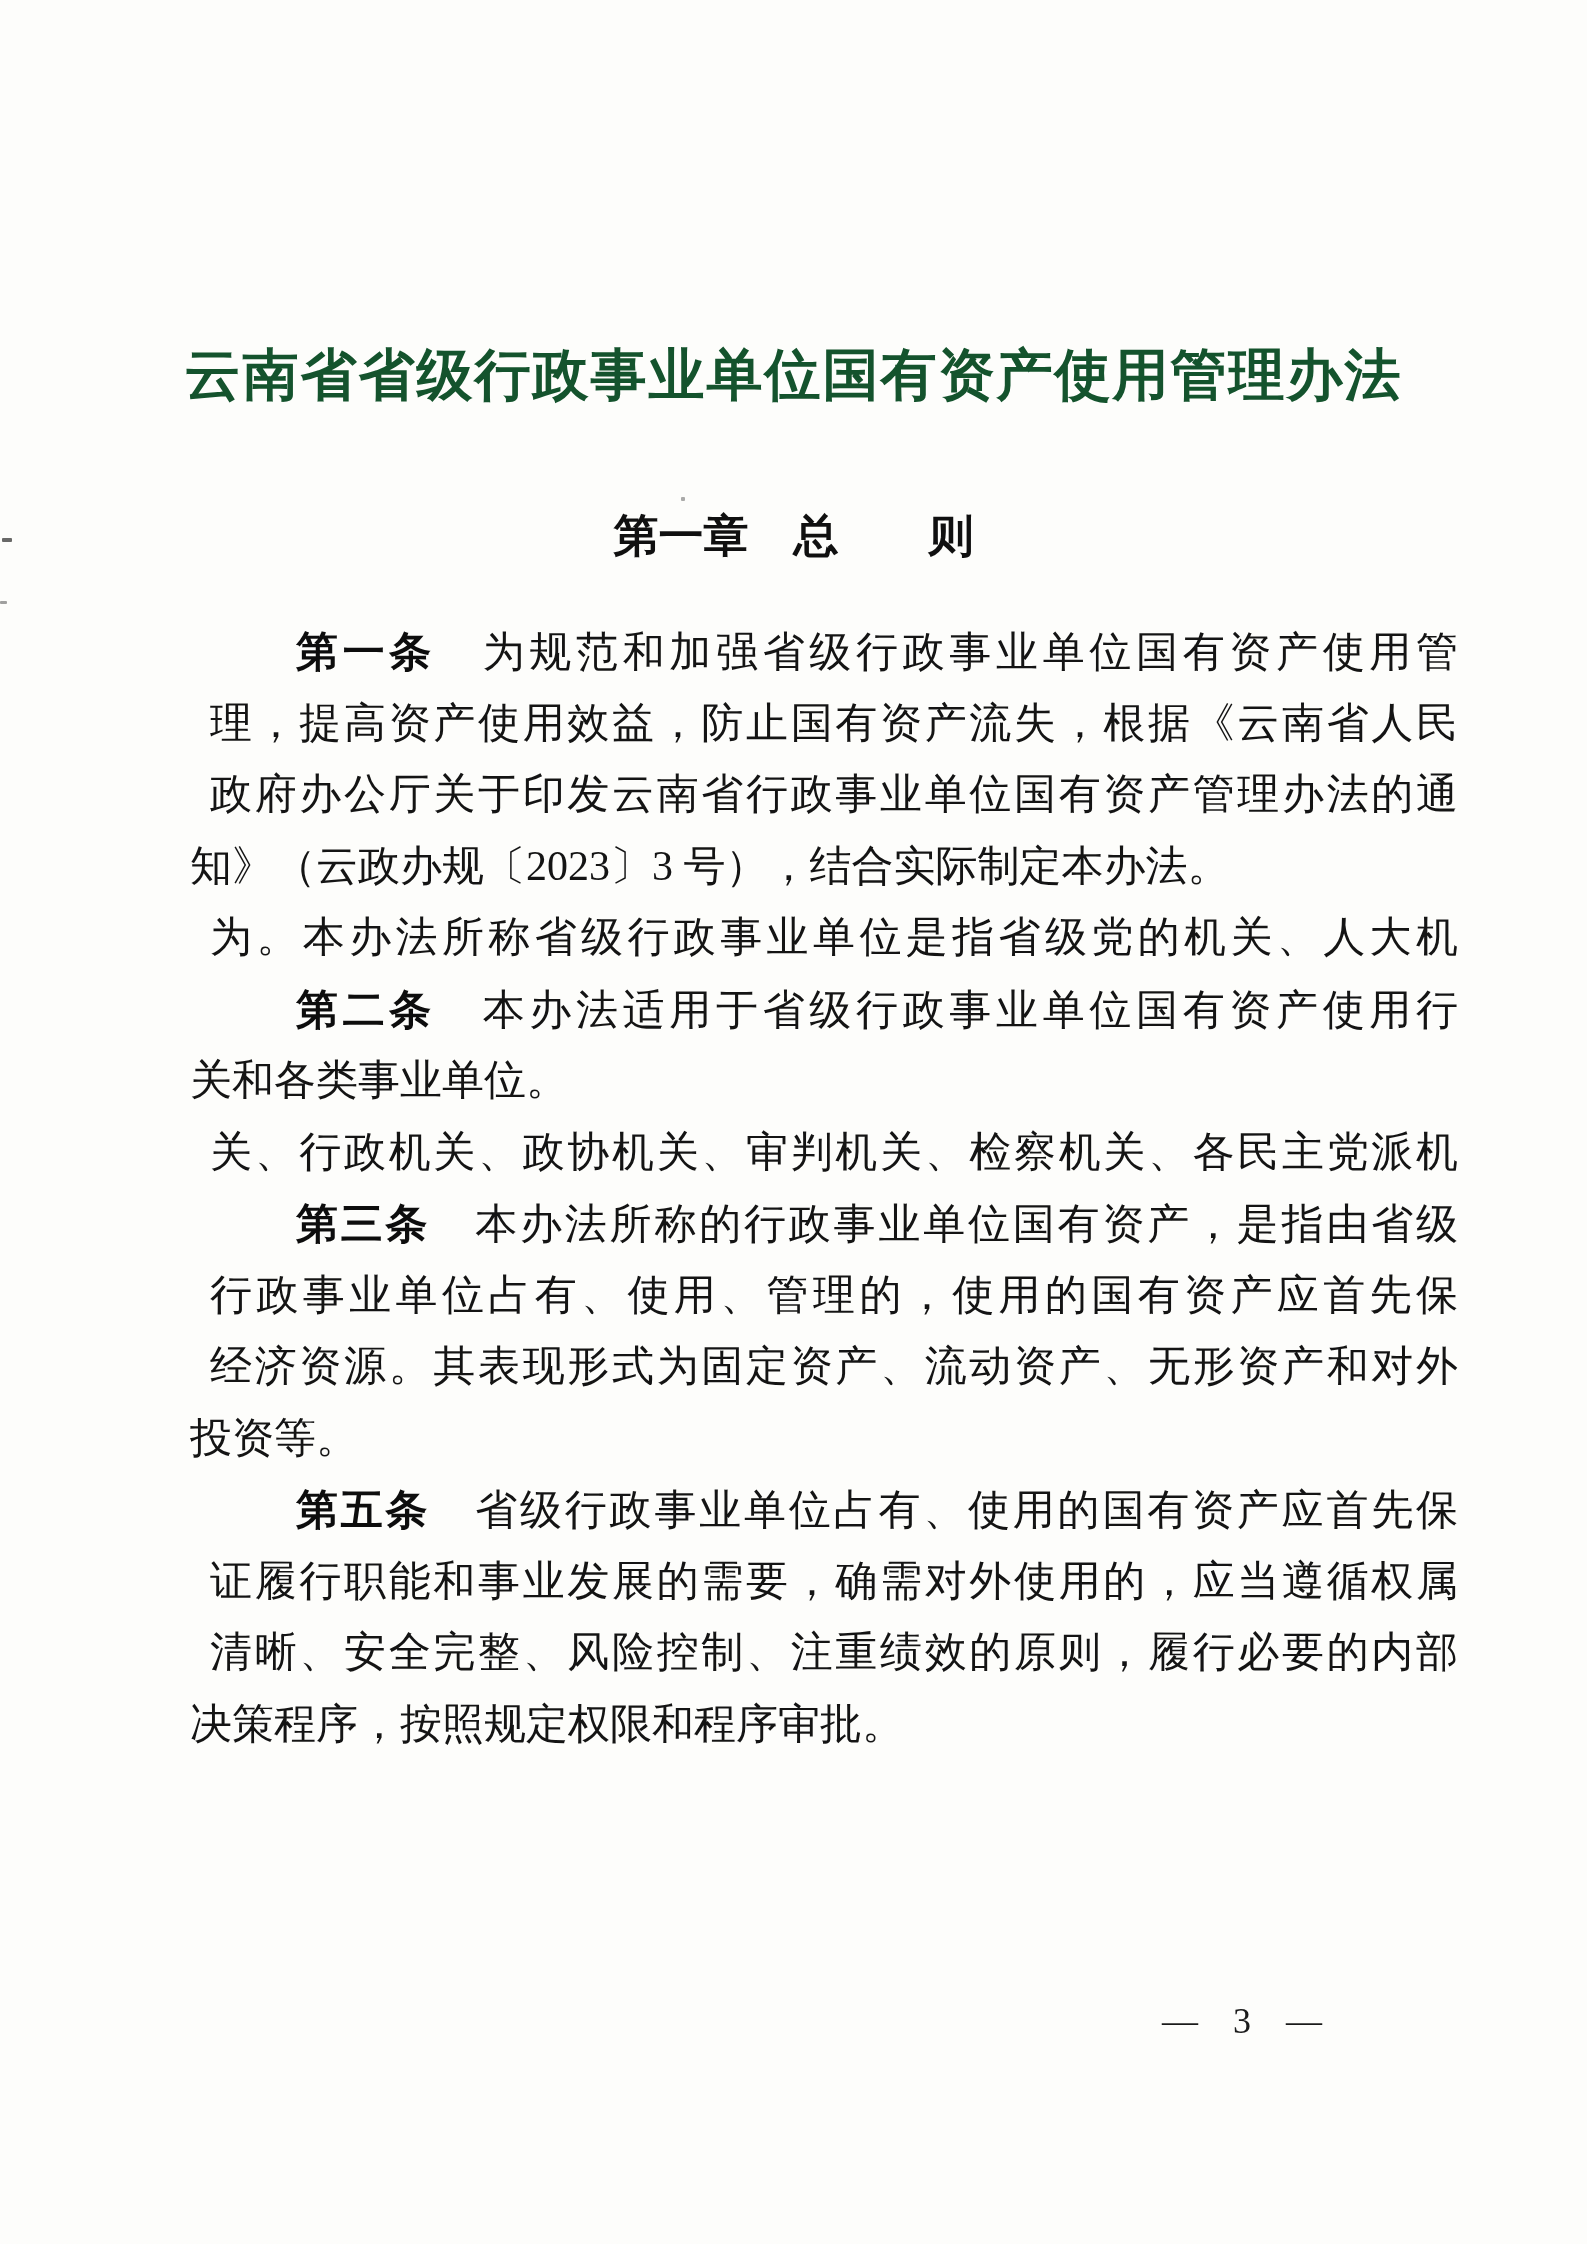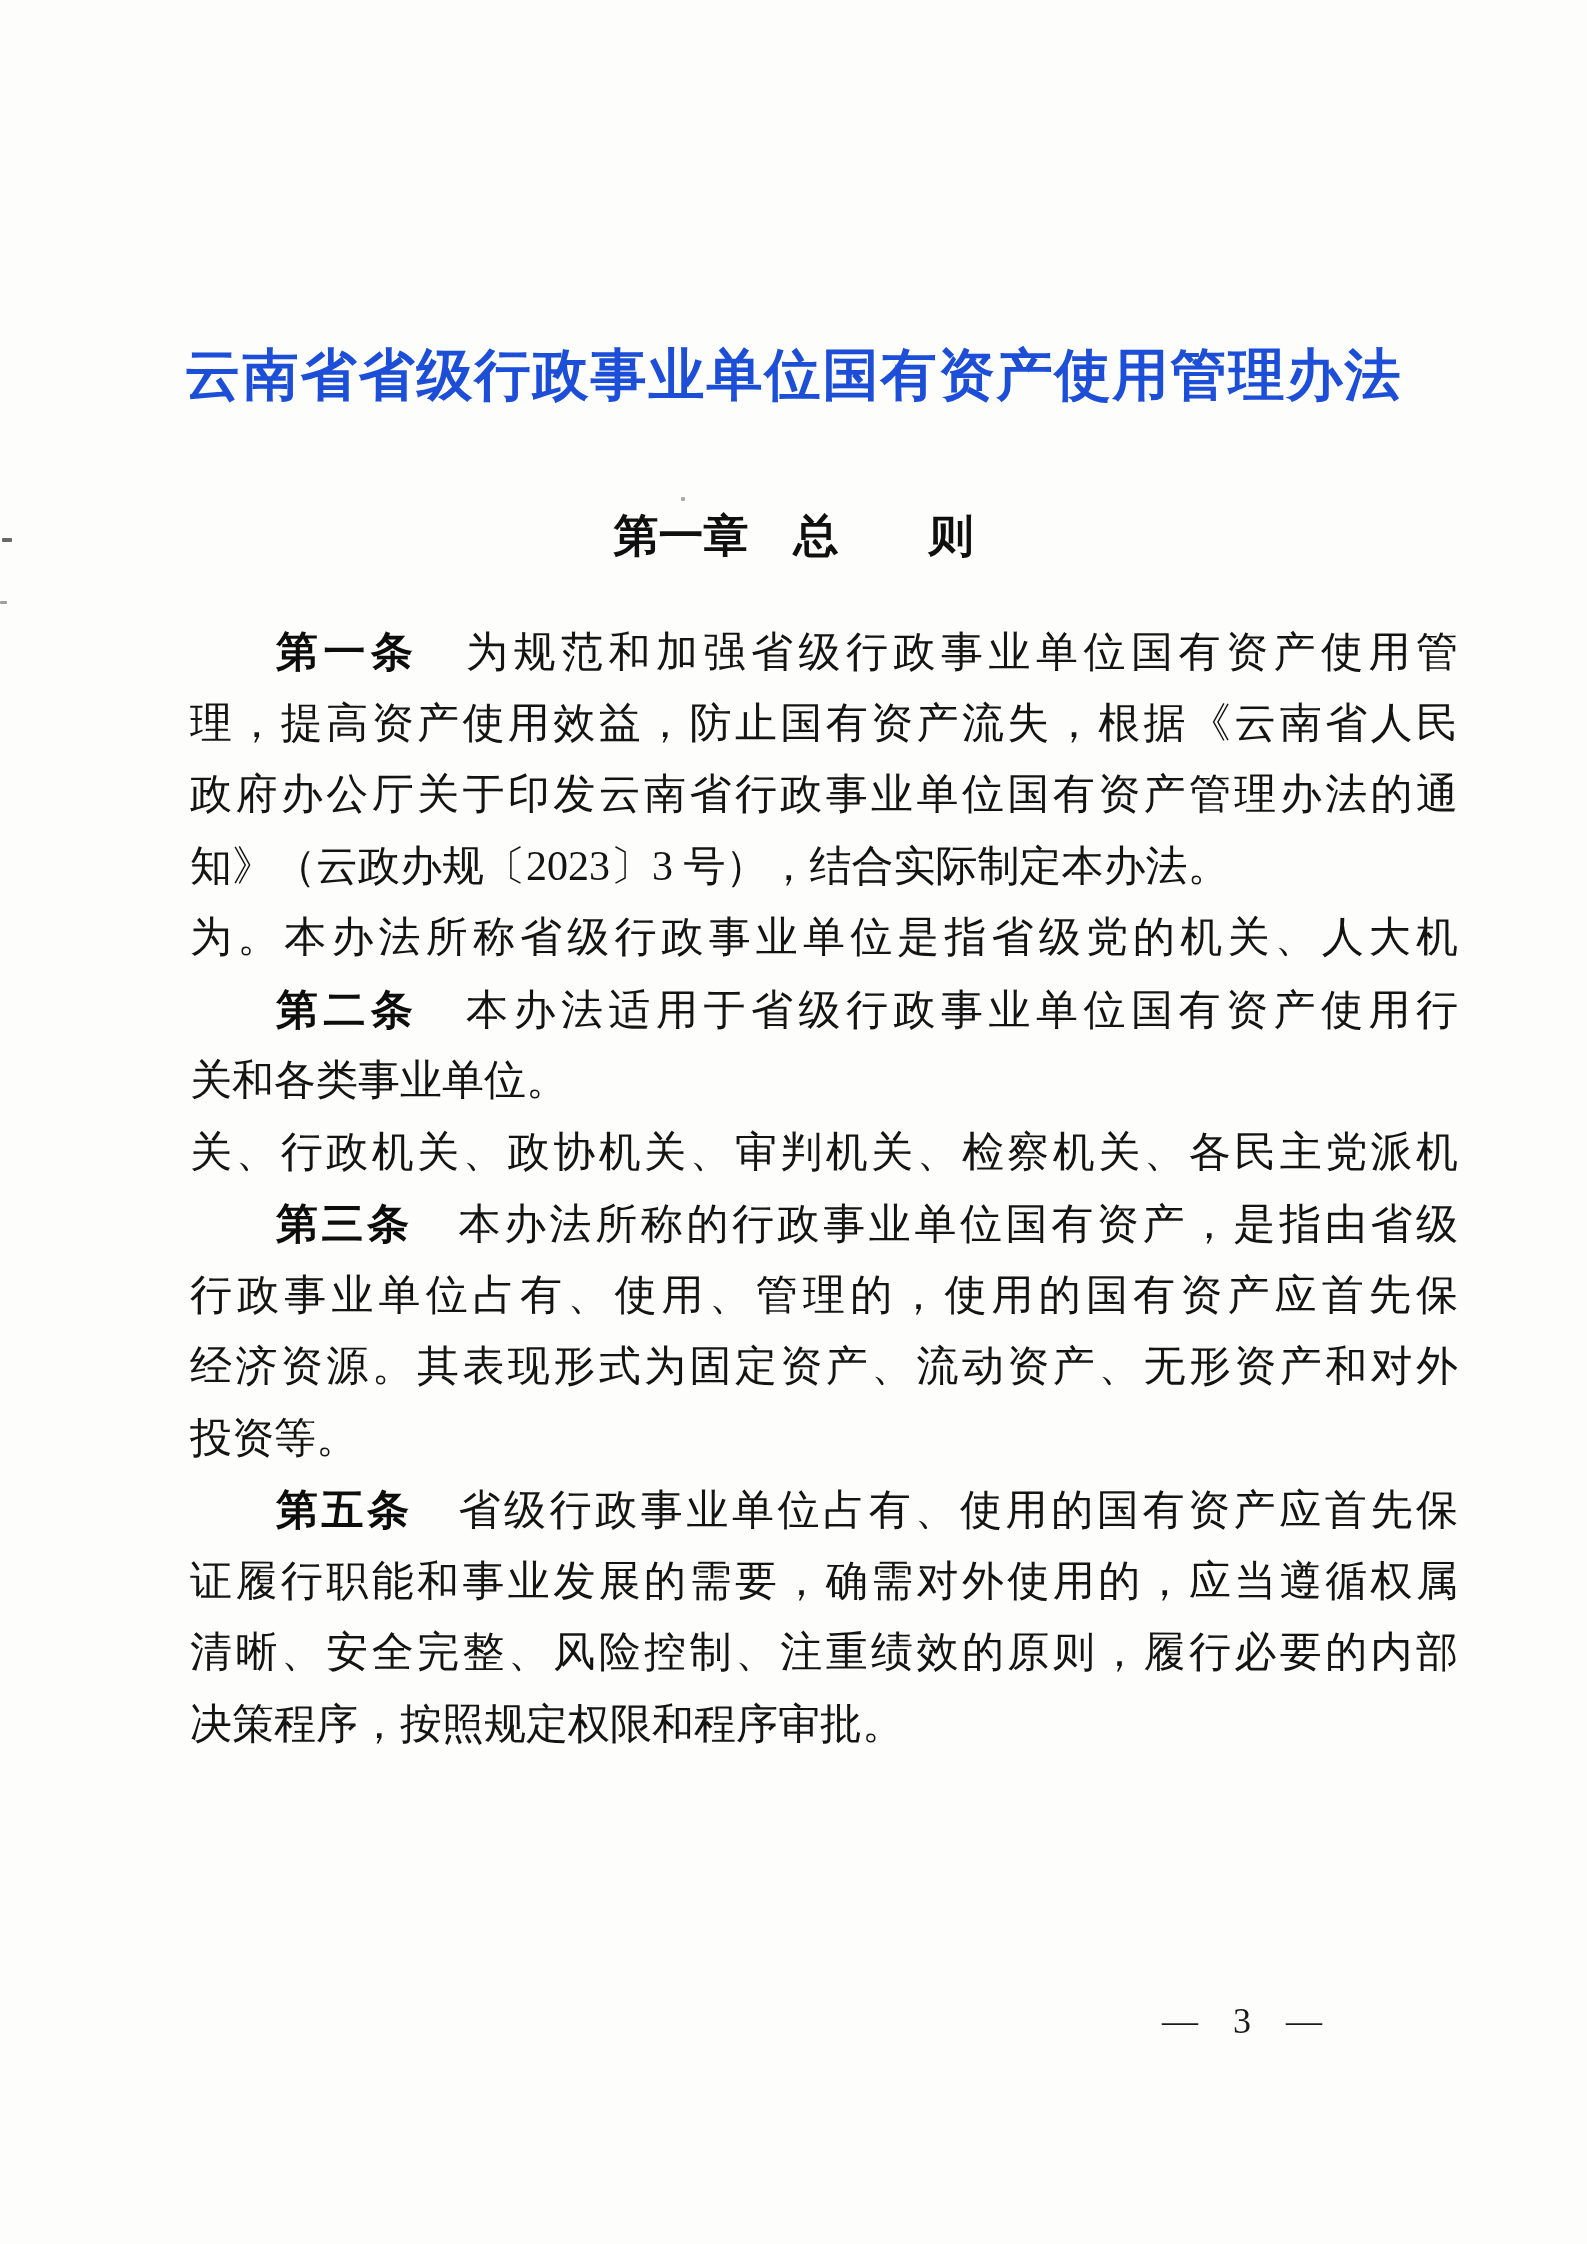--- a/index.html
+++ b/index.html
@@ -19,21 +19,21 @@
   .doc-title {
     position: absolute;
     top: 338px;
     left: 0;
     width: 100%;
     text-align: center;
     font-family: "Liberation Sans", sans-serif;
     font-weight: 700;
     font-size: 56px;
     letter-spacing: 2px;
-    color: #1d4ed8;
+    color: #14532d;
     white-space: nowrap;
   }
   .chapter-heading {
     position: absolute;
     top: 506px;
     left: 0;
     width: 100%;
     text-align: center;
     font-family: Liberation Serif, serif;
     font-weight: 700;
@@ -54,20 +54,21 @@
   .line {
     height: 71.5px;
     line-height: 71.5px;
     white-space: nowrap;
     text-align: left;
   }
   .line.justify {
     white-space: normal;
     text-align: justify;
     text-align-last: justify;
+    margin-left: 20px;
   }
   .line.first {
     text-indent: 86px;
   }
   .art-num {
     font-family: "Liberation Sans", sans-serif;
     font-weight: 700;
     color: #0d0d0d;
   }
   .page-footer {

